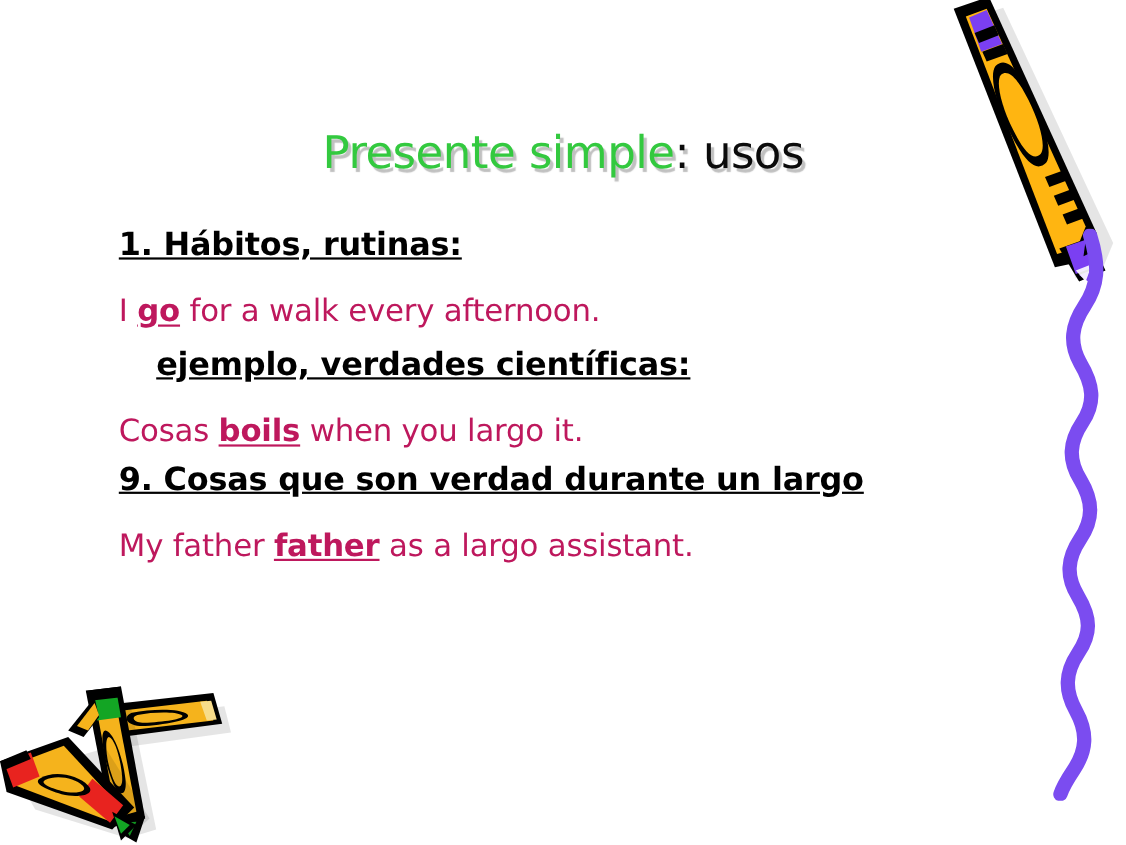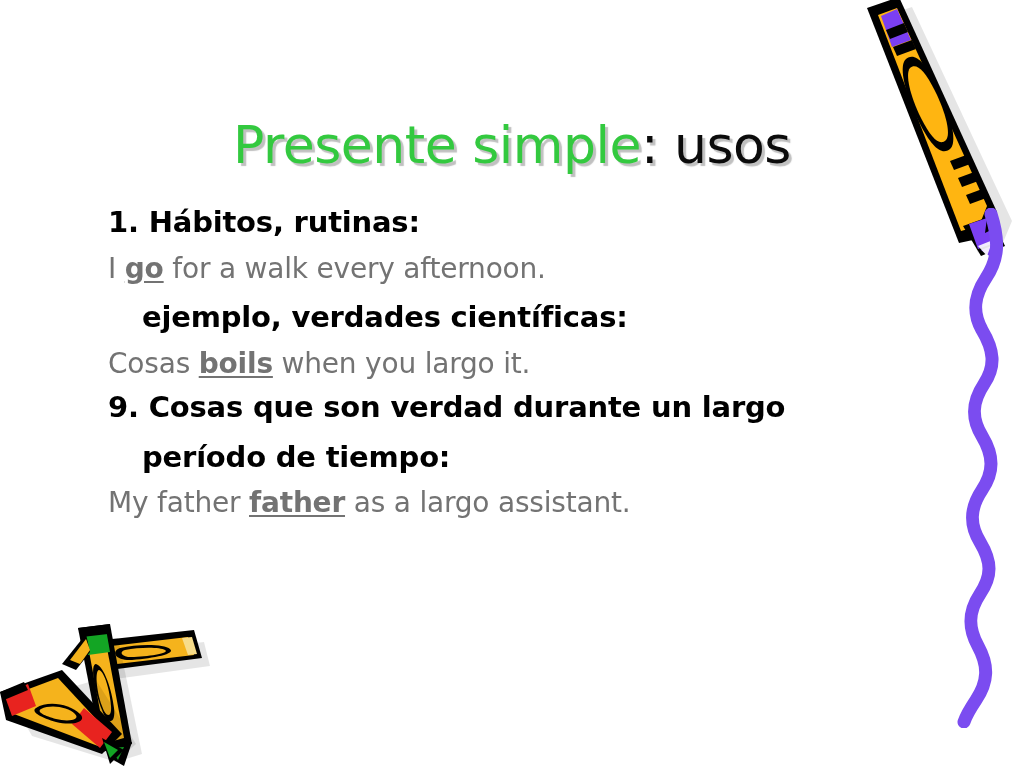--- a/index.html
+++ b/index.html
@@ -22,21 +22,21 @@
   }
 
   
   #title {
     position: absolute;
     left: 0;
     top: 118px;
     width: 1024px;
     text-align: center;
     font-family: "DejaVu Sans", sans-serif;
-    font-size: 52px;
+    font-size: 41px;
     font-weight: 400;
     line-height: 1.05;
     letter-spacing: -0.5px;
     white-space: nowrap;
     text-shadow: 3px 3px 1px rgba(140,140,140,0.55);
   }
   #title .t-green { color: #33c93f; }
   #title .t-black { color: #0b0b0b; }
 
   
@@ -53,36 +53,37 @@
     padding: 0;
   }
 
   .line-rule {
     color: #000000;
     font-weight: 700;
     font-size: 29px;
     line-height: 1.16;
     letter-spacing: -0.2px;
     margin-top: 6px;
+    text-decoration: underline;
   }
   .line-rule:first-child { margin-top: 0; }
 
   .line-rule .cont {
     display: block;
     padding-left: 34px;
     margin-top: 16px;
   }
 
   .line-example {
-    color: #737373;
+    color: #be185d;
     font-weight: 400;
     font-size: 28px;
     line-height: 1.16;
     letter-spacing: -0.2px;
-    margin-top: 13px;
+    margin-top: 27px;
     margin-bottom: 11px;
   }
   .line-example .hl {
     font-weight: 700;
     text-decoration: underline;
     text-underline-offset: 3px;
   }
 
   
   .deco {
@@ -128,21 +129,20 @@
 
     <p class="line line-rule">
       <span class="cont">ejemplo, verdades científicas:</span>
     </p>
     <p class="line line-example">
       <span>Cosas </span><span class="hl">boils</span><span> when you largo it.</span>
     </p>
 
     <p class="line line-rule">
       <span>9. Cosas que son verdad durante un largo</span>
-      <span class="cont">período de tiempo:</span>
     </p>
     <p class="line line-example">
       <span>My father </span><span class="hl">father</span><span> as a largo assistant.</span>
     </p>
 
   </div>
 
   <svg class="deco" id="crayon-top-right" viewBox="0 0 179 270">
     <g>
 

